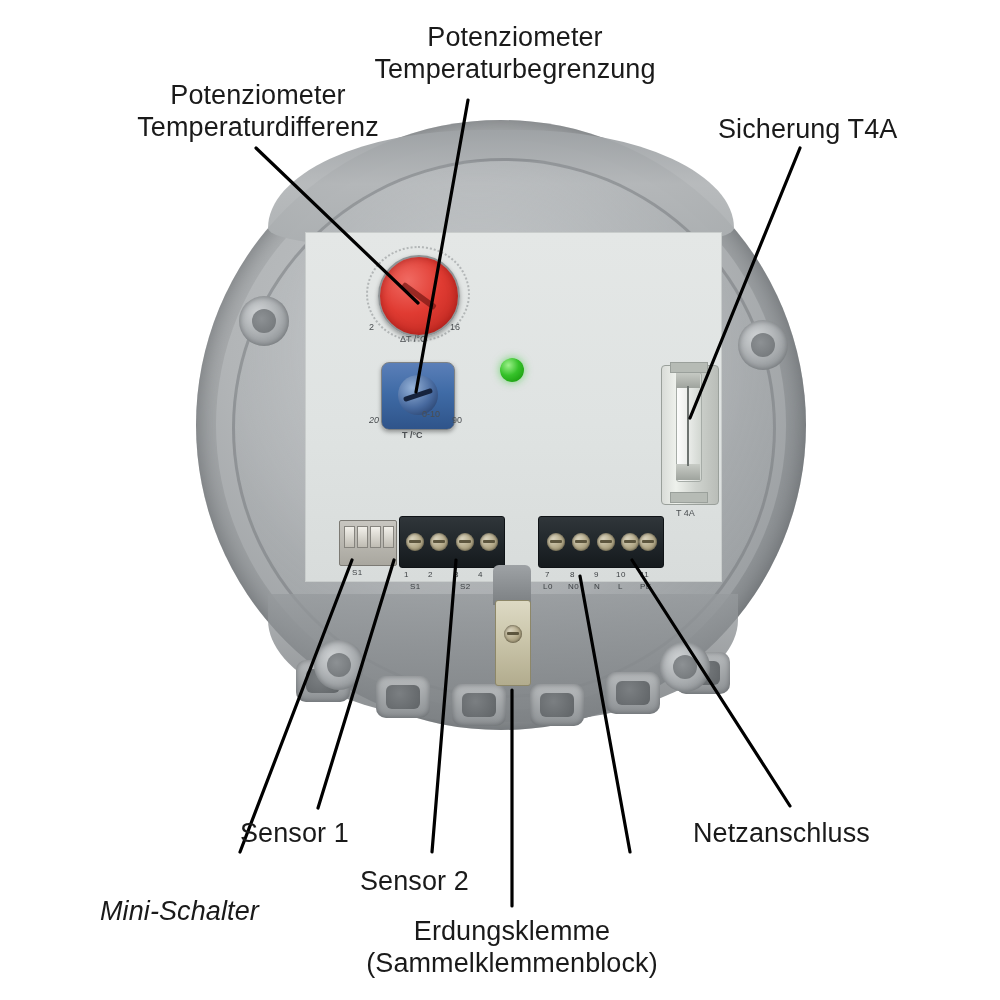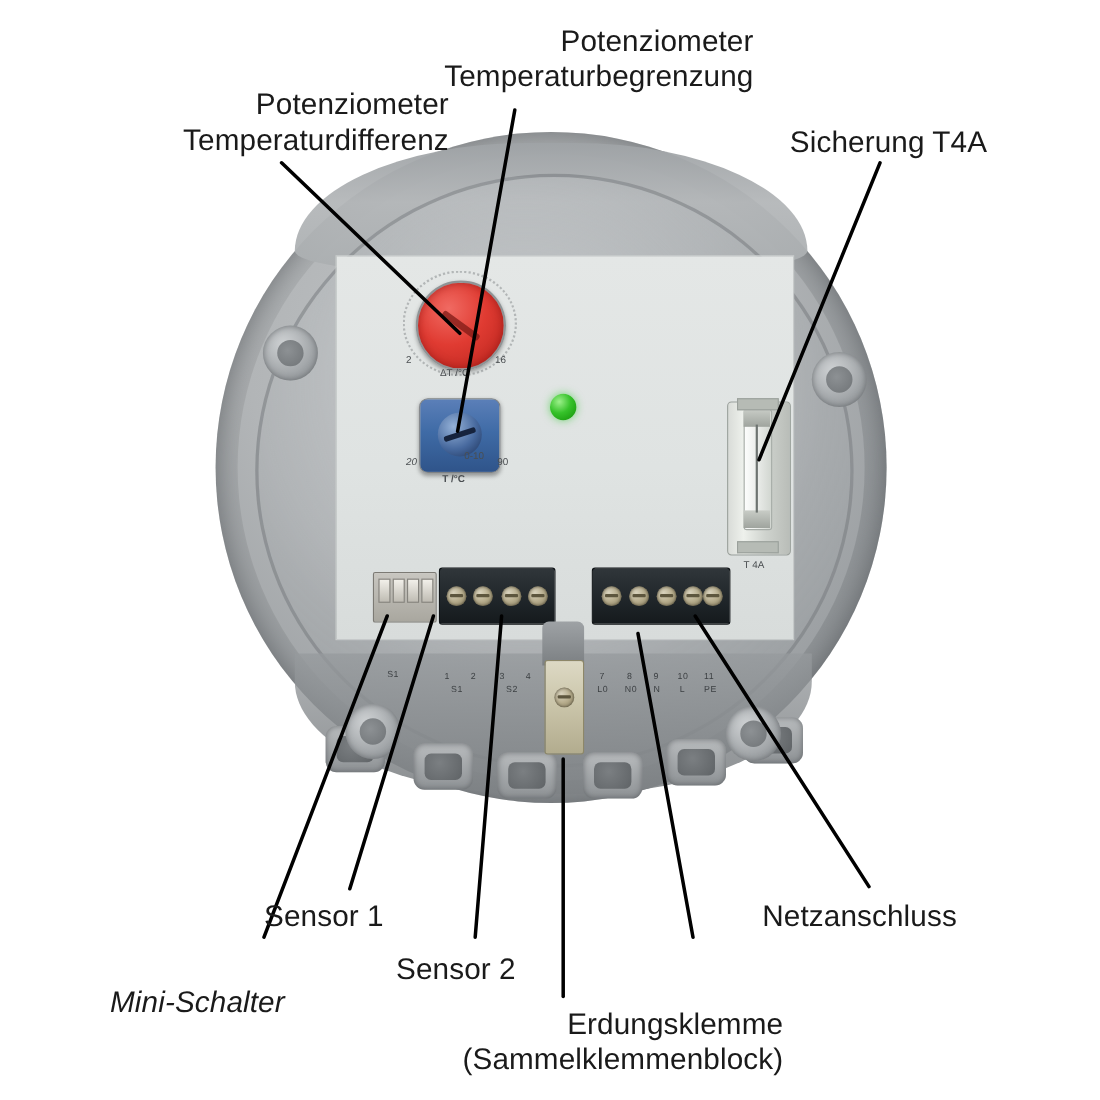--- a/index.html
+++ b/index.html
@@ -19,21 +19,21 @@
   }
   
   .label {
     position: absolute;
     color: #1a1a1a;
     font-size: 27px;
     line-height: 1.18;
     white-space: pre;
     letter-spacing: 0.1px;
   }
-  .label.center { text-align: right; }
+  .label.center { text-align: center; }
 
   
   #lines {
     position: absolute;
     left: 0; top: 0;
     width: 1000px; height: 1000px;
     pointer-events: none;
   }
 
   
@@ -275,21 +275,20 @@
     background: linear-gradient(180deg, #9ea2a5, #7b7f82);
   }
 
   
   .silk {
     position: absolute;
     font-size: 8px;
     color: #3b3f42;
     letter-spacing: .5px;
     white-space: nowrap;
-    margin-top: 40px;
   }
 </style>
 </head>
 <body>
 
 <div id="stage">
 
   <div class="art housing"></div>
   <div class="art housing-inner"></div>
   <div class="art lid-top"></div>

